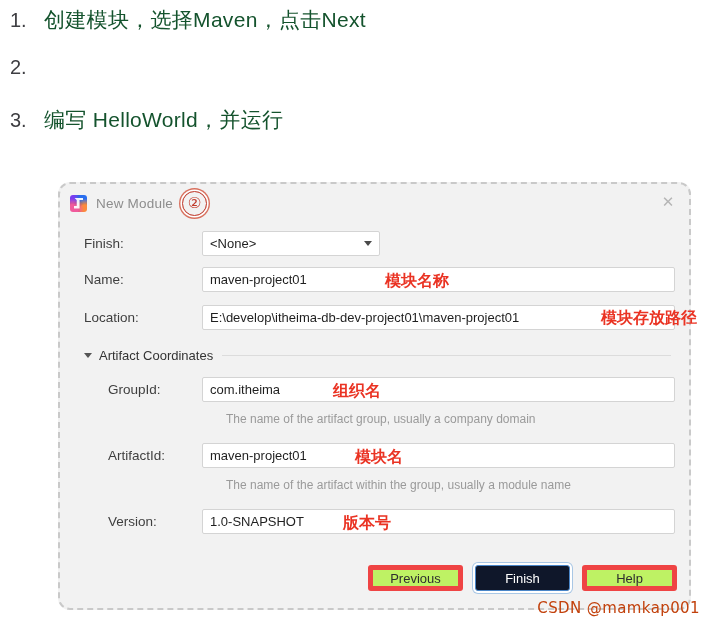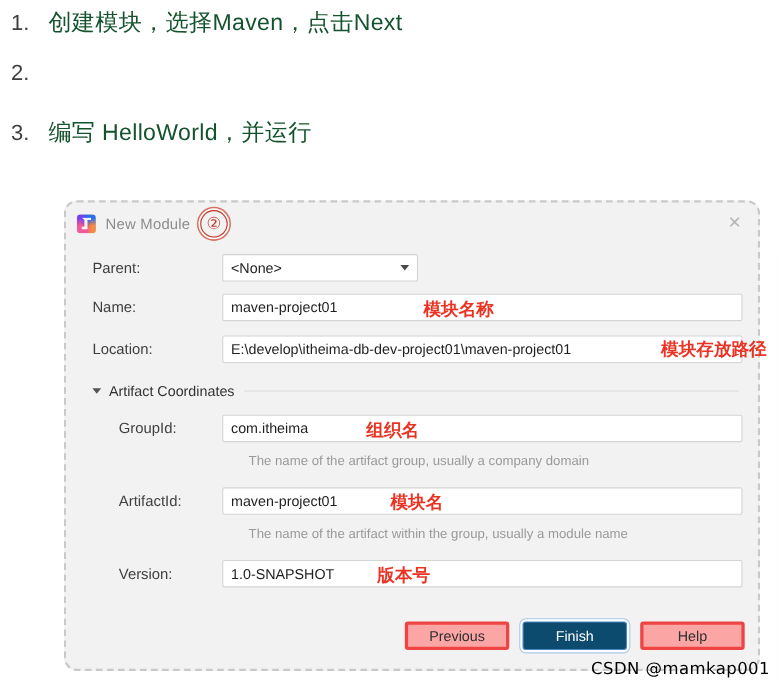--- a/index.html
+++ b/index.html
@@ -209,43 +209,43 @@
   
   .buttons {
     position: absolute;
     right: 12px;
     bottom: 17px;
     display: flex;
     gap: 12px;
   }
   .btn {
     width: 95px; height: 26px;
-    border: 3px solid #ef4444;
+    border: 5px solid #ef4444;
     border-radius: 3px;
-    background: #fca5a5;
+    background: #bef264;
     font-size: 13px;
     color: #2e2e2e;
     display: flex;
     align-items: center;
     justify-content: center;
   }
   .btn-primary {
-    background: #0c4a6e;
+    background: #0f172a;
     border: 1px solid #4a86c8;
     color: #ffffff;
     box-shadow: 0 0 0 2px #ffffff, 0 0 0 3px #a9c7e5;
   }
 
   
   .watermark {
     position: absolute;
     right: 8px;
     bottom: 4px;
     font-size: 15px;
-    color: #000000;
+    color: #c2410c;
     letter-spacing: .4px;
     font-family: "DejaVu Sans", sans-serif;
   }
 </style>
 </head>
 <body>
 
 <div class="steps">
 
   <div class="step">
@@ -269,21 +269,21 @@
   <div class="dialog-titlebar">
     <span class="ij-icon"></span>
     <span class="dialog-title">New Module</span>
     <span class="annot-circle">②</span>
     <span class="close-x">✕</span>
   </div>
 
   <div class="form">
 
     <div class="row row-parent">
-      <span class="lbl">Parent:</span>
+      <span class="lbl">Finish:</span>
       <div class="field combo">
         <span class="field-value">&lt;None&gt;</span>
         <span class="caret"></span>
       </div>
     </div>
 
     <div class="row row-name">
       <span class="lbl">Name:</span>
       <div class="field field-wide">
         <span class="field-value">maven-project01</span>

